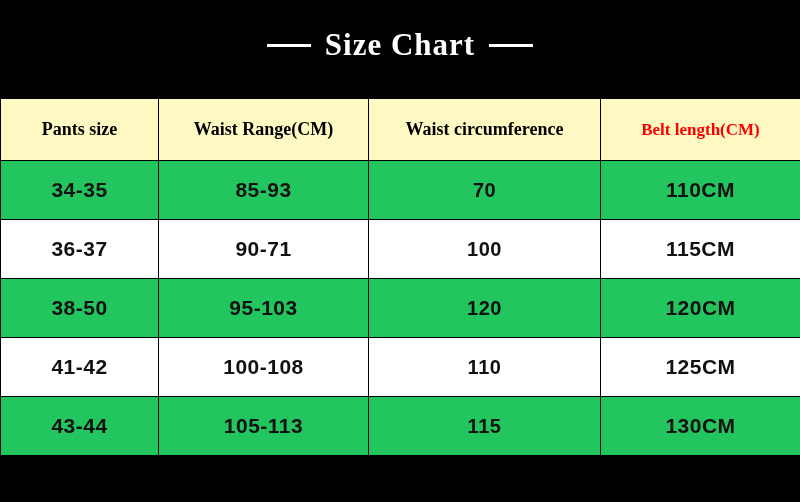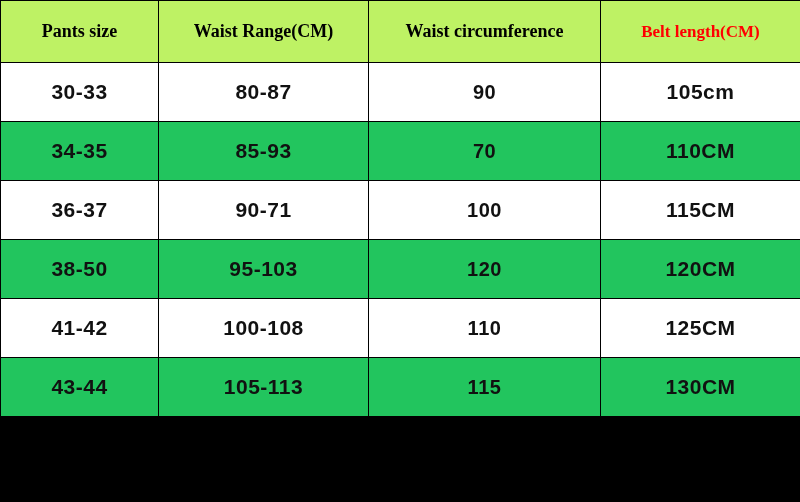--- a/index.html
+++ b/index.html
@@ -61,21 +61,21 @@
 
   table.size-table th,
   table.size-table td {
     border: 1px solid #000000;
     text-align: center;
     vertical-align: middle;
     padding: 0;
   }
   thead th {
     height: 61px;
-    background: #bef264;
+    background: #fef9c3;
     font-family: "Liberation Serif", serif;
     font-size: 18px;
     font-weight: bold;
     color: #000000;
   }
   thead th.accent {
     color: #ff0000;
     font-size: 17px;
   }
   tbody tr {
@@ -97,43 +97,44 @@
   }
   tbody td.col-c {
     font-size: 20px;
   }
 </style>
 </head>
 <body>
 
 <div class="page">
 
+  <div class="header">
+    <div class="title-wrap">
+      <span class="title-dash"></span>
+      <span class="chart-title">Size Chart</span>
+      <span class="title-dash"></span>
+    </div>
+  </div>
 
   <table class="size-table">
     <colgroup>
       <col class="c0">
         <col class="c1">
         <col class="c2">
         <col class="c3">
     </colgroup>
     <thead>
       <tr>
         <th>Pants size</th>
         <th>Waist Range(CM)</th>
         <th>Waist circumference</th>
         <th class="accent">Belt length(CM)</th>
       </tr>
     </thead>
     <tbody>
-      <tr class="row-light">
-        <td>30-33</td>
-        <td>80-87</td>
-        <td class="col-c">90</td>
-        <td>105cm</td>
-      </tr>
       <tr class="row-dark">
         <td>34-35</td>
         <td>85-93</td>
         <td class="col-c">70</td>
         <td>110CM</td>
       </tr>
       <tr class="row-light">
         <td>36-37</td>
         <td>90-71</td>
         <td class="col-c">100</td>

